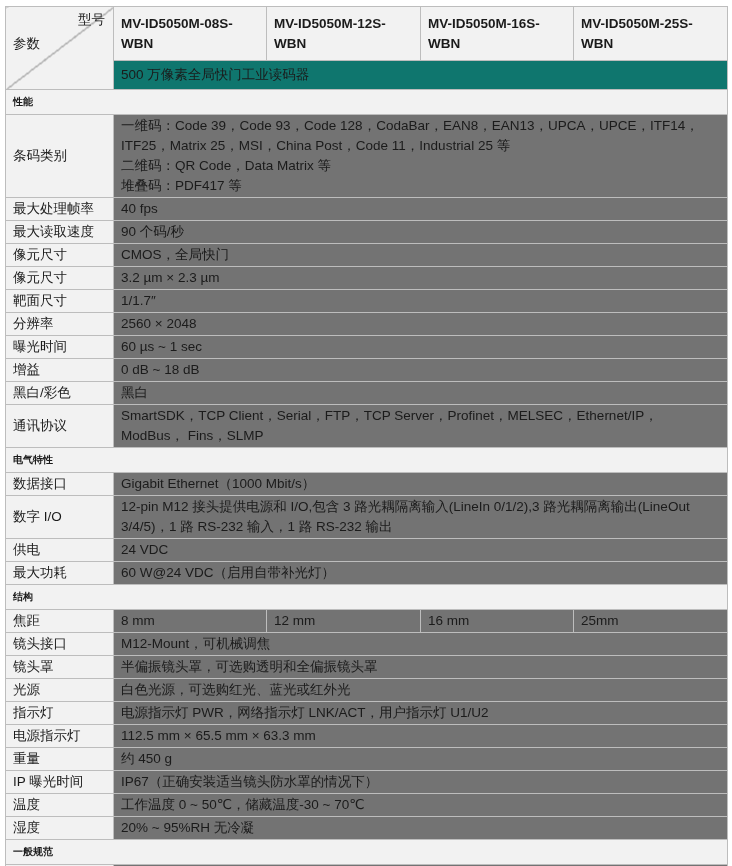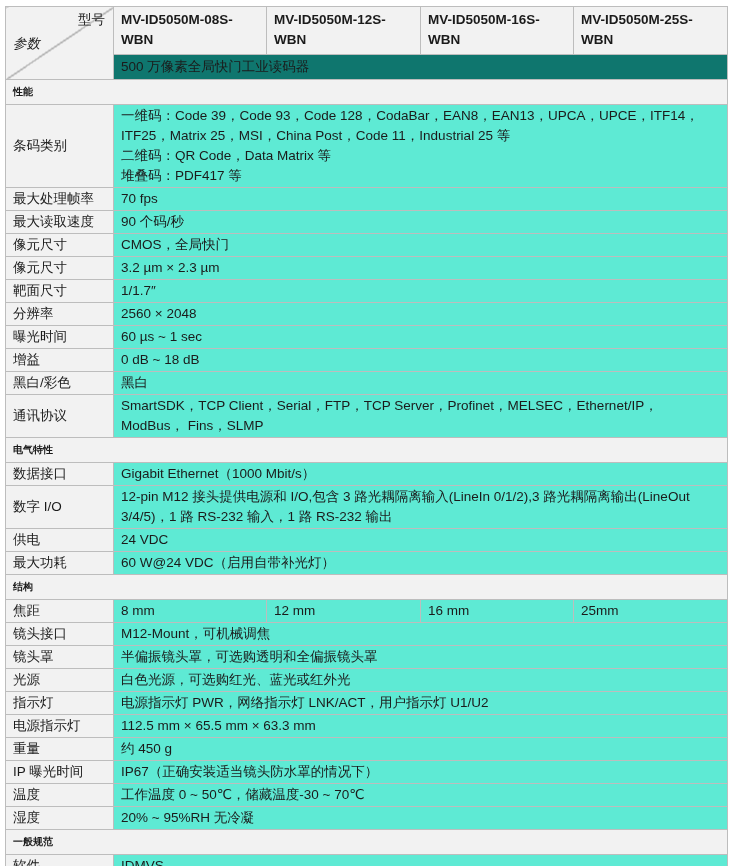--- a/index.html
+++ b/index.html
@@ -18,21 +18,21 @@
     font-size: 13.5px;
   }
   table.spec td {
     border: 1px solid #bdbdbd;
     padding: 1px 7px;
     line-height: 20px;
     vertical-align: middle;
     overflow: hidden;
   }
   td.lbl   { background: #f2f2f2; }
-  td.val   { background: #5eead4; }
+  td.val   { background: #737373; }
   td.model {
     background: #f2f2f2;
     font-weight: bold;
     line-height: 19px;
     padding: 5px 7px 6px 7px;
     vertical-align: top;
   }
   tr.sectionrow td {
     background: #f2f2f2;
     font-weight: bold;
@@ -43,24 +43,24 @@
 
   td.corner {
     position: relative;
     background-color: #f2f2f2;
     background-image: linear-gradient(to bottom right,
       transparent calc(50% - 0.8px),
       #b3b3b3 calc(50% - 0.8px),
       #b3b3b3 calc(50% + 0.8px),
       transparent calc(50% + 0.8px));
     padding: 0;
-    height: 73px;
+    height: 83px;
   }
   td.corner .corner-top    { position: absolute; top: 3px;  right: 8px; }
-  td.corner .corner-bottom { position: absolute; top: 27px; left: 7px; font-style: italic; }
+  td.corner .corner-bottom { position: absolute; top: 27px; left: 7px; }
 
   td.multiline div { white-space: normal; }
 </style>
 </head>
 <body>
 
 <div class="wrap">
 <table class="spec">
   <colgroup>
     <col style="width:108px">
@@ -90,21 +90,21 @@
     <tr>
       <td class="lbl">条码类别</td>
       <td class="val multiline" colspan="4">
         <div>一维码：Code 39，Code 93，Code 128，CodaBar，EAN8，EAN13，UPCA，UPCE，ITF14，ITF25，Matrix 25，MSI，China Post，Code 11，Industrial 25 等</div>
         <div>二维码：QR Code，Data Matrix 等</div>
         <div>堆叠码：PDF417 等</div>
       </td>
     </tr>
     <tr>
       <td class="lbl">最大处理帧率</td>
-      <td class="val" colspan="4">70 fps</td>
+      <td class="val" colspan="4">40 fps</td>
     </tr>
     <tr>
       <td class="lbl">最大读取速度</td>
       <td class="val" colspan="4">90 个码/秒</td>
     </tr>
     <tr>
       <td class="lbl">像元尺寸</td>
       <td class="val" colspan="4">CMOS，全局快门</td>
     </tr>
     <tr>

